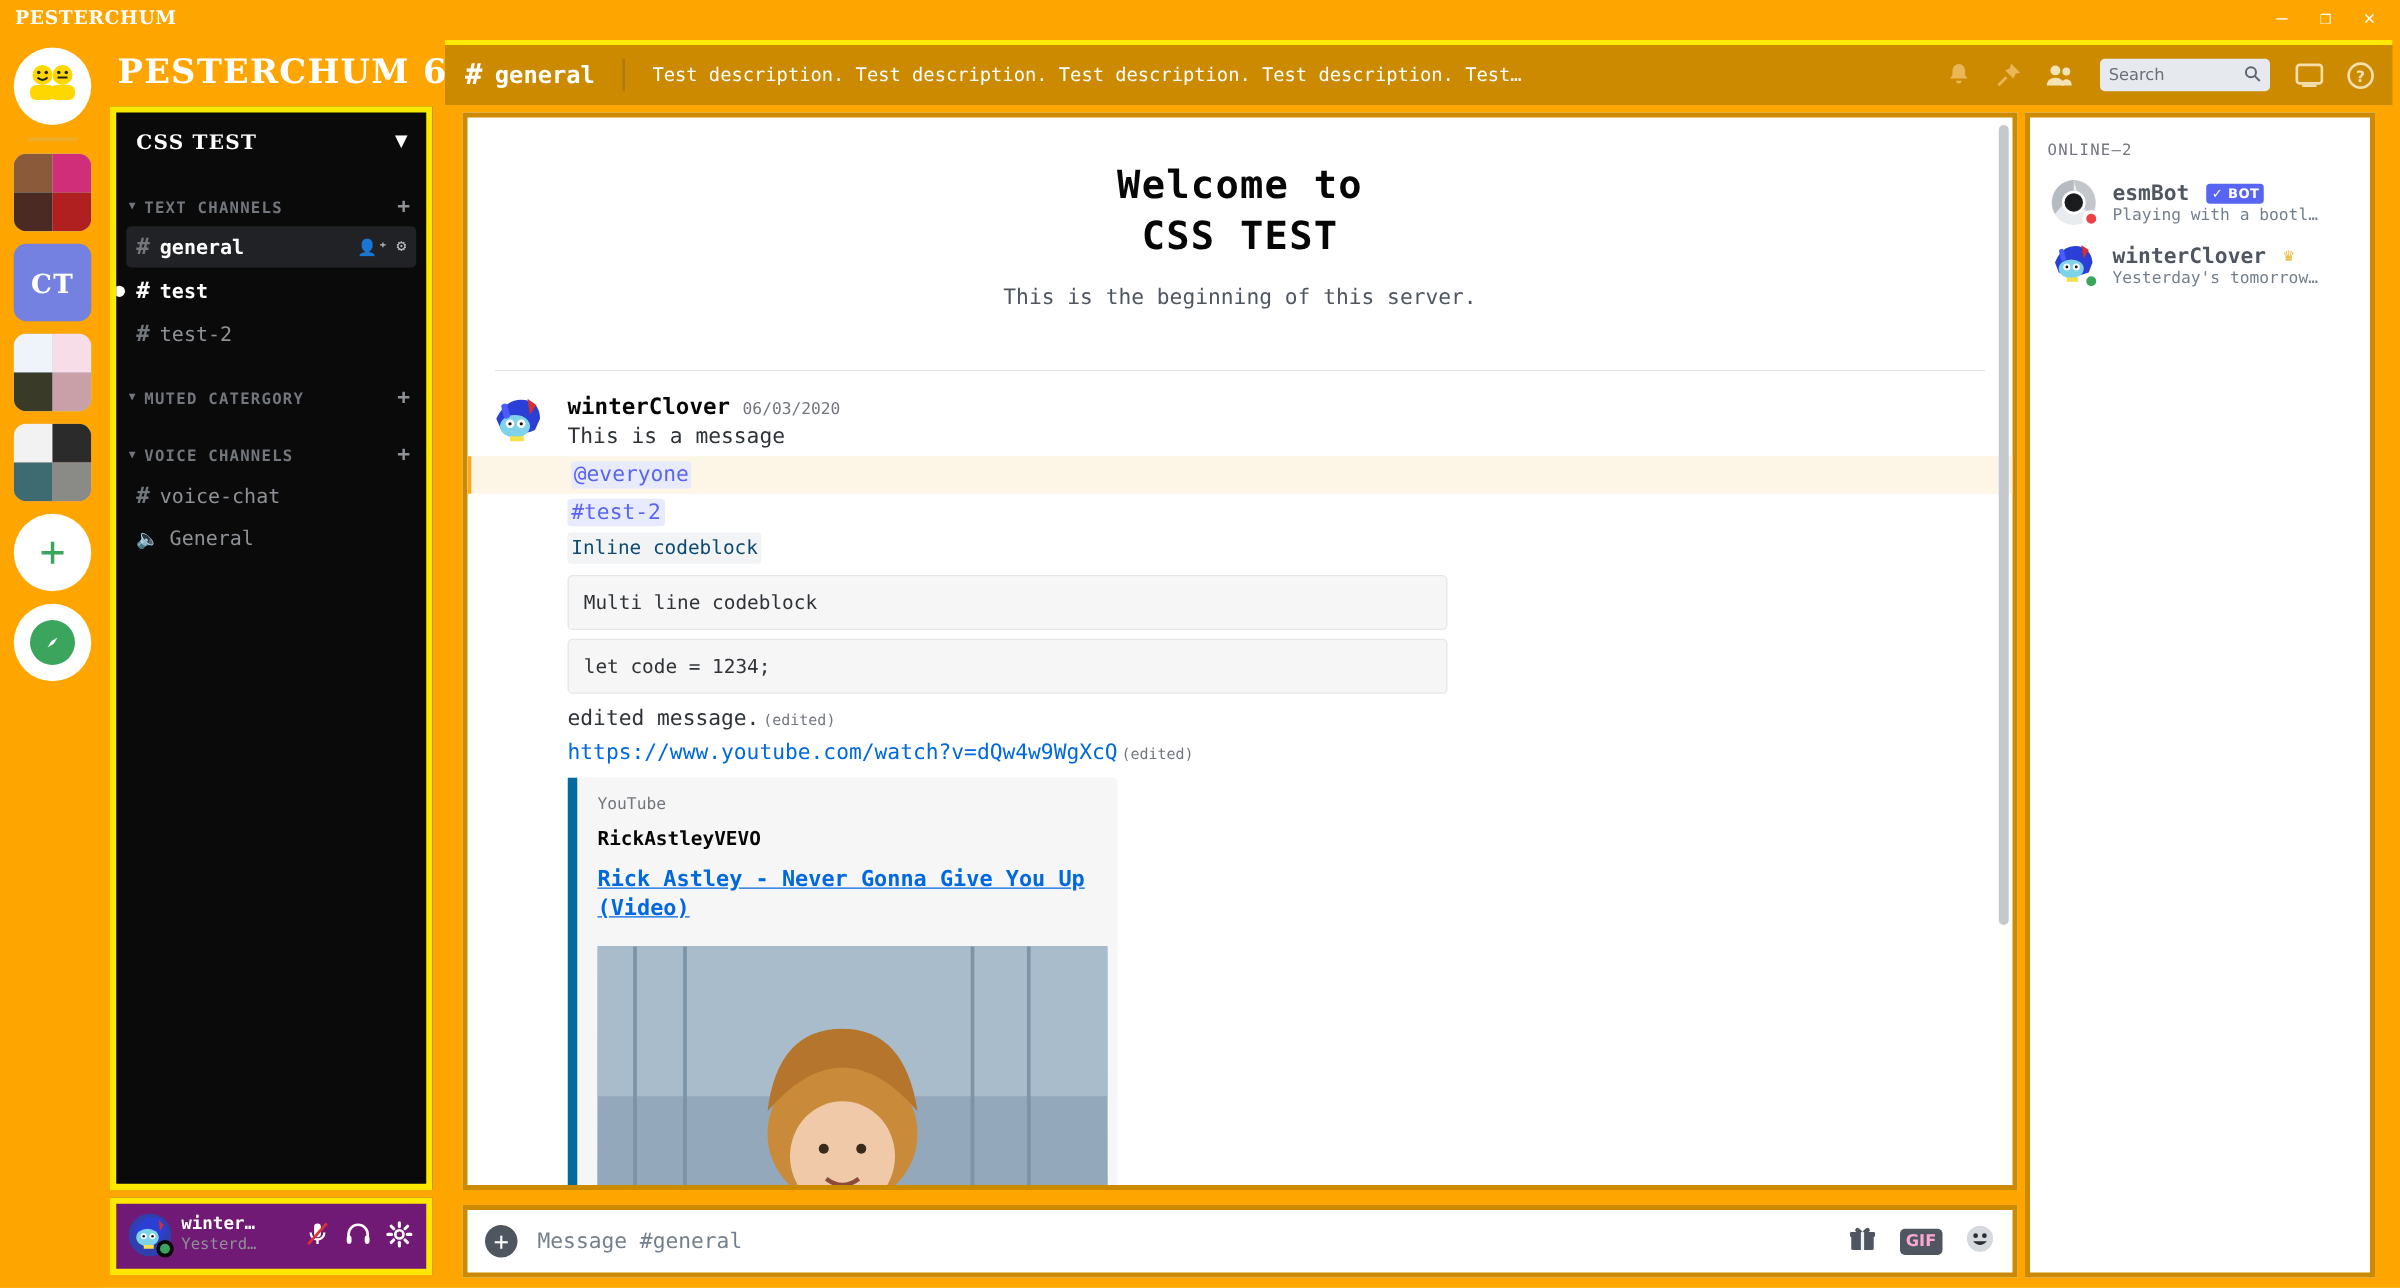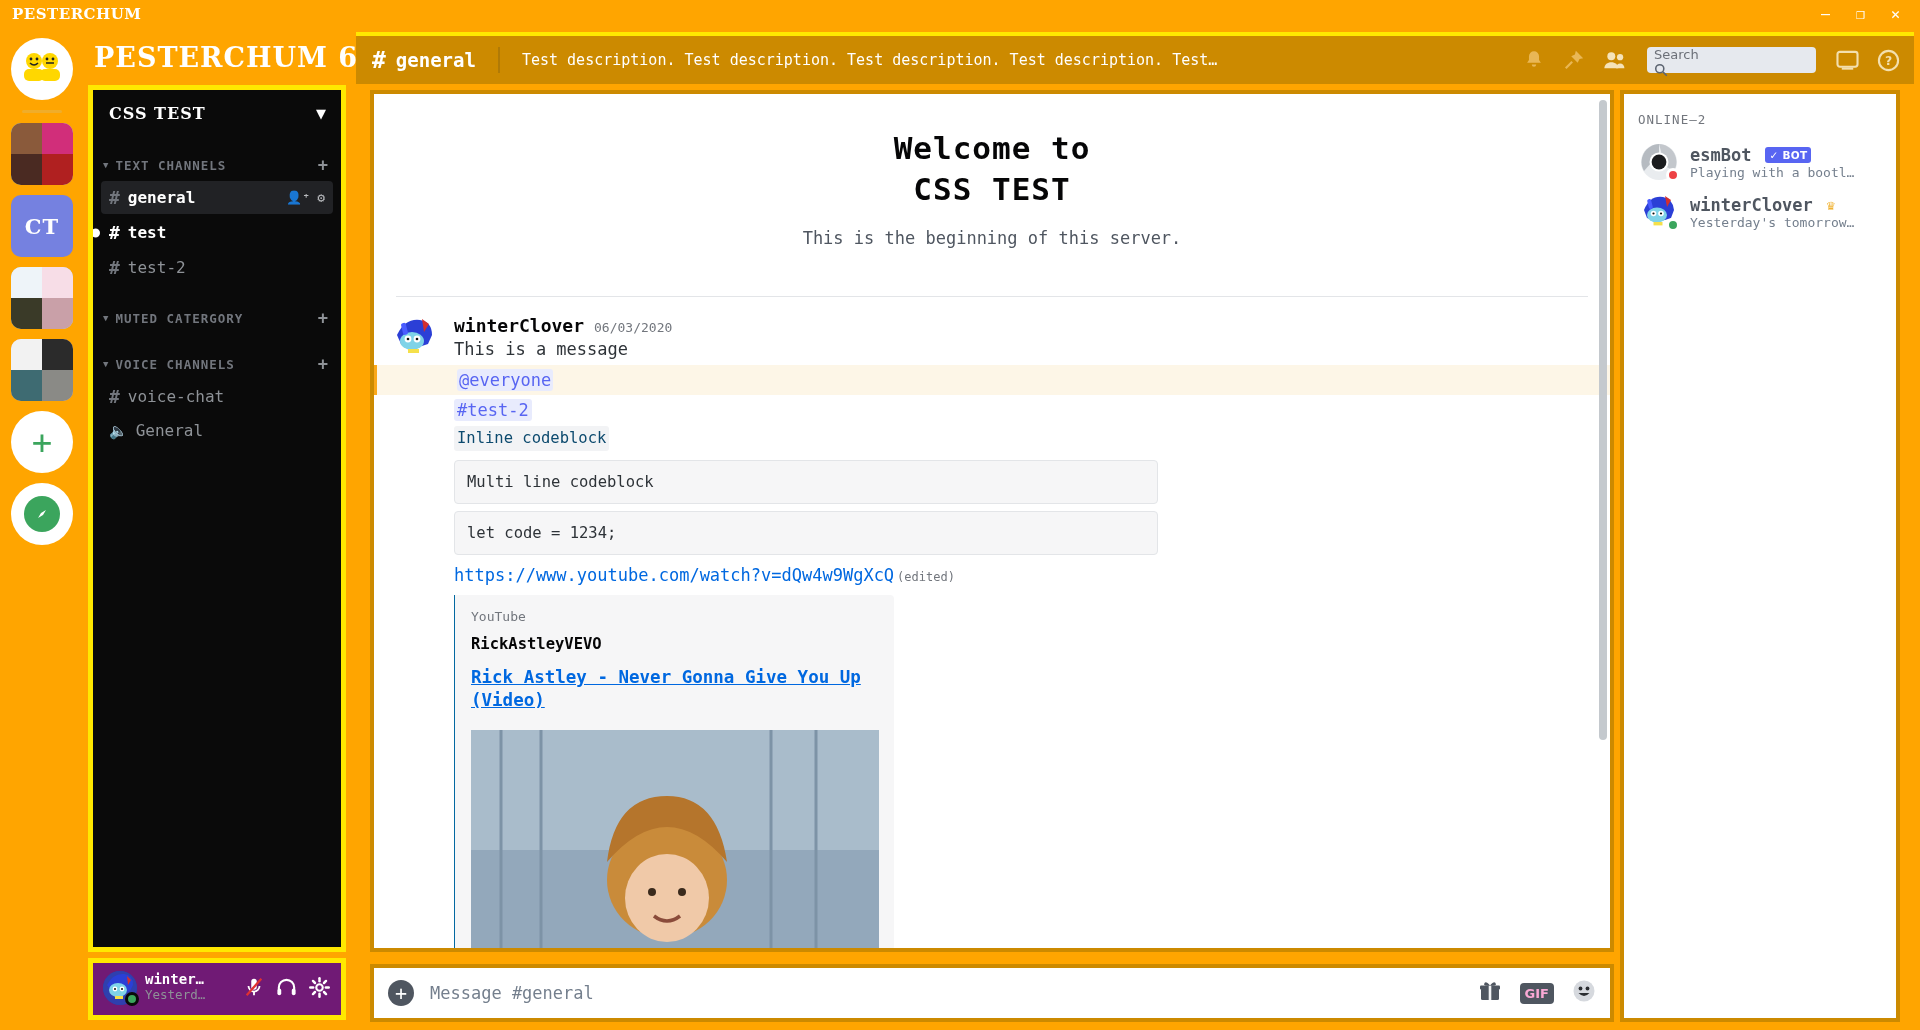--- a/index.html
+++ b/index.html
@@ -156,24 +156,23 @@
   .chan-title .hash-lg { font-size: 23px; margin-right: 10px; color: #ffffff; font-weight: bold; }
   .hdr-divider { width: 2px; height: 26px; background: #b07a06; margin: 0 22px; }
   .chan-topic {
     color: #ffffff; font-size: 15px; flex: 1;
     white-space: nowrap; overflow: hidden; text-overflow: ellipsis;
     max-width: 700px;
   }
   .hdr-icons { display: flex; align-items: center; gap: 18px; margin-left: auto; }
   .hdr-ico { color: #e0a83a; cursor: pointer; display: flex; align-items: center; }
   .search-box {
-    width: 169px; height: 26px; background: #e6e9ee; border-radius: 4px;
-    display: flex; padding: 0 7px; cursor: text;
+    width: 136px; height: 26px; background: #e6e9ee; border-radius: 4px;
+    display: flex; align-items: center; padding: 0 7px; cursor: text;
     margin: 0 2px;
-    flex-direction: column;
   }
   .search-box .ph { flex: 1; color: #6c7078; font-size: 13px; font-family: "DejaVu Sans", sans-serif; }
 
   
   .chat-area { flex: 1; display: flex; min-height: 0; padding: 6px 0 0 0; gap: 6px; }
   .chat-wrap {
     flex: 1; min-width: 0;
     display: flex; flex-direction: column;
     padding: 0 0 0 14px;
   }
@@ -211,21 +210,21 @@
   }
   .code-block {
     background: #f6f6f7; border: 1px solid #e3e5e8; border-radius: 4px;
     padding: 12px 12px; margin: 7px 0 7px 0; max-width: 704px;
     color: #2e3338; font-size: 15.5px;
   }
   .edited { color: #72767d; font-size: 12px; margin-left: 3px; }
   .link { color: #0068e0; font-size: 17px; word-break: break-all; }
   .embed {
     margin: 6px 0 0 0; display: flex; max-width: 440px;
-    border-left: 1px solid #0369a1; background: #f6f6f7;
+    border-left: 8px solid #0369a1; background: #f6f6f7;
     border-radius: 0 4px 4px 0; padding: 14px 16px 0 16px;
     flex-direction: column;
   }
   .embed-provider { color: #72767d; font-size: 13px; }
   .embed-author { color: #060607; font-weight: bold; font-size: 15.5px; margin-top: 11px; }
   .embed-title { color: #0068e0; font-weight: bold; font-size: 17.5px; margin-top: 13px; line-height: 1.3; text-decoration: underline; }
   .embed-thumb {
     margin-top: 18px; width: 408px; height: 220px;
     background: linear-gradient(180deg,#9fb6c6 0%,#8aa4b8 45%,#6d8a9e 100%);
     position: relative; overflow: hidden;
@@ -573,20 +572,23 @@
                   <span class="chan-mention">#test-2</span>
                 </div>
 
                 <div class="msg-line">
                   <span class="inline-code">Inline codeblock</span>
                 </div>
 
                 <div class="code-block">Multi line codeblock</div>
                 <div class="code-block">let code = 1234;</div>
 
+                <div class="msg-line">
+                  <span>edited message.</span><span class="edited">(edited)</span>
+                </div>
 
                 <div class="msg-line">
                   <span class="link">https://www.youtube.com/watch?v=dQw4w9WgXcQ</span><span class="edited">(edited)</span>
                 </div>
 
                 <div class="embed">
                   <span class="embed-provider">YouTube</span>
                   <span class="embed-author">RickAstleyVEVO</span>
                   <span class="embed-title">Rick Astley - Never Gonna Give You Up (Video)</span>
                   <div class="embed-thumb">

